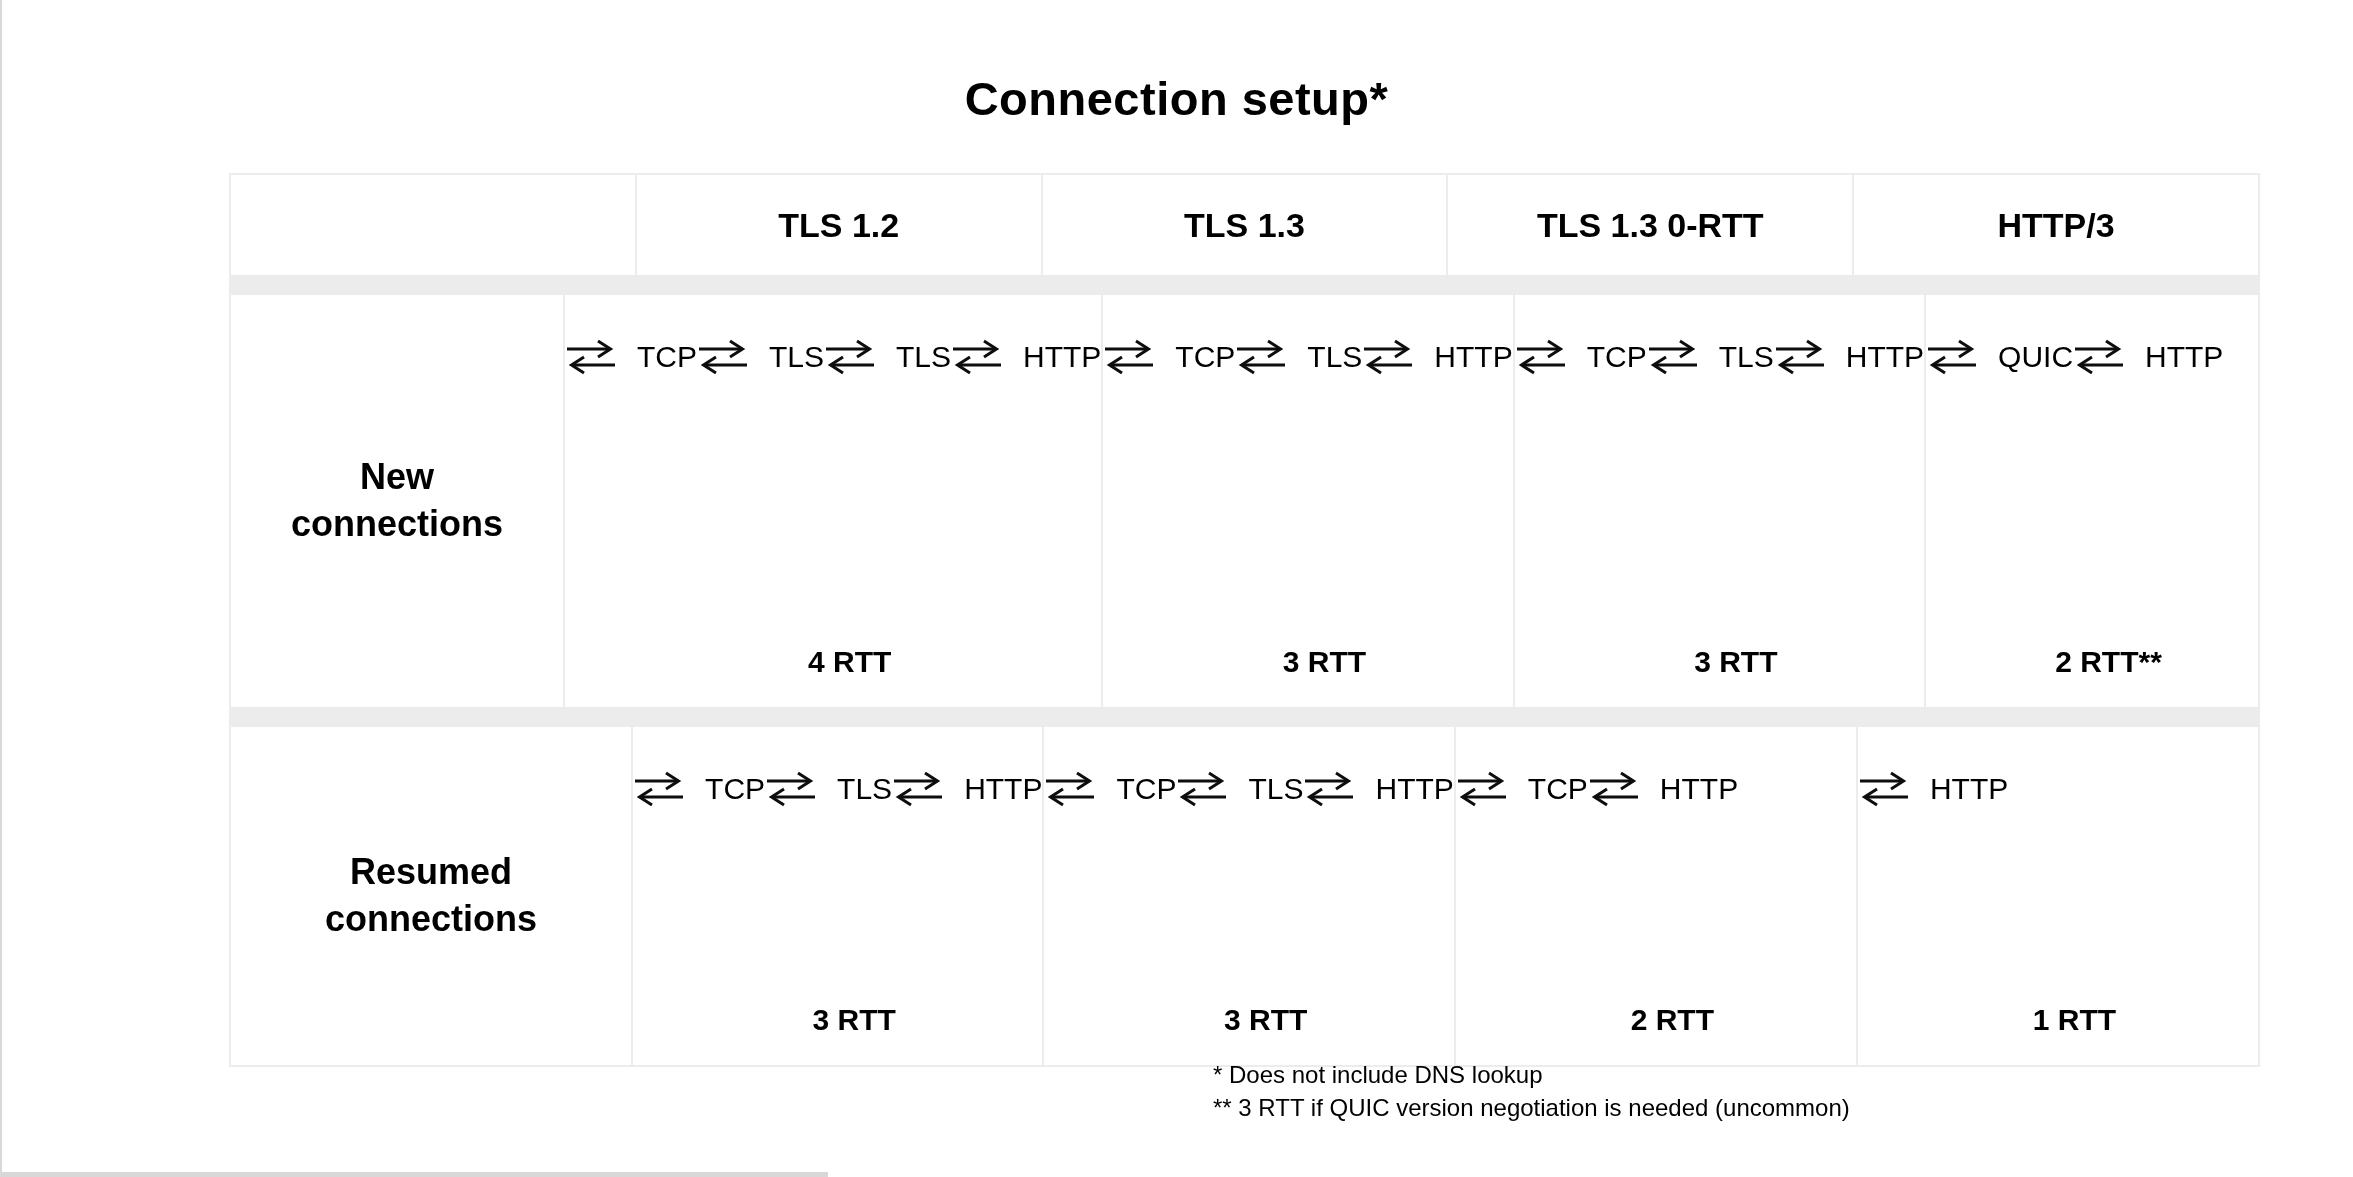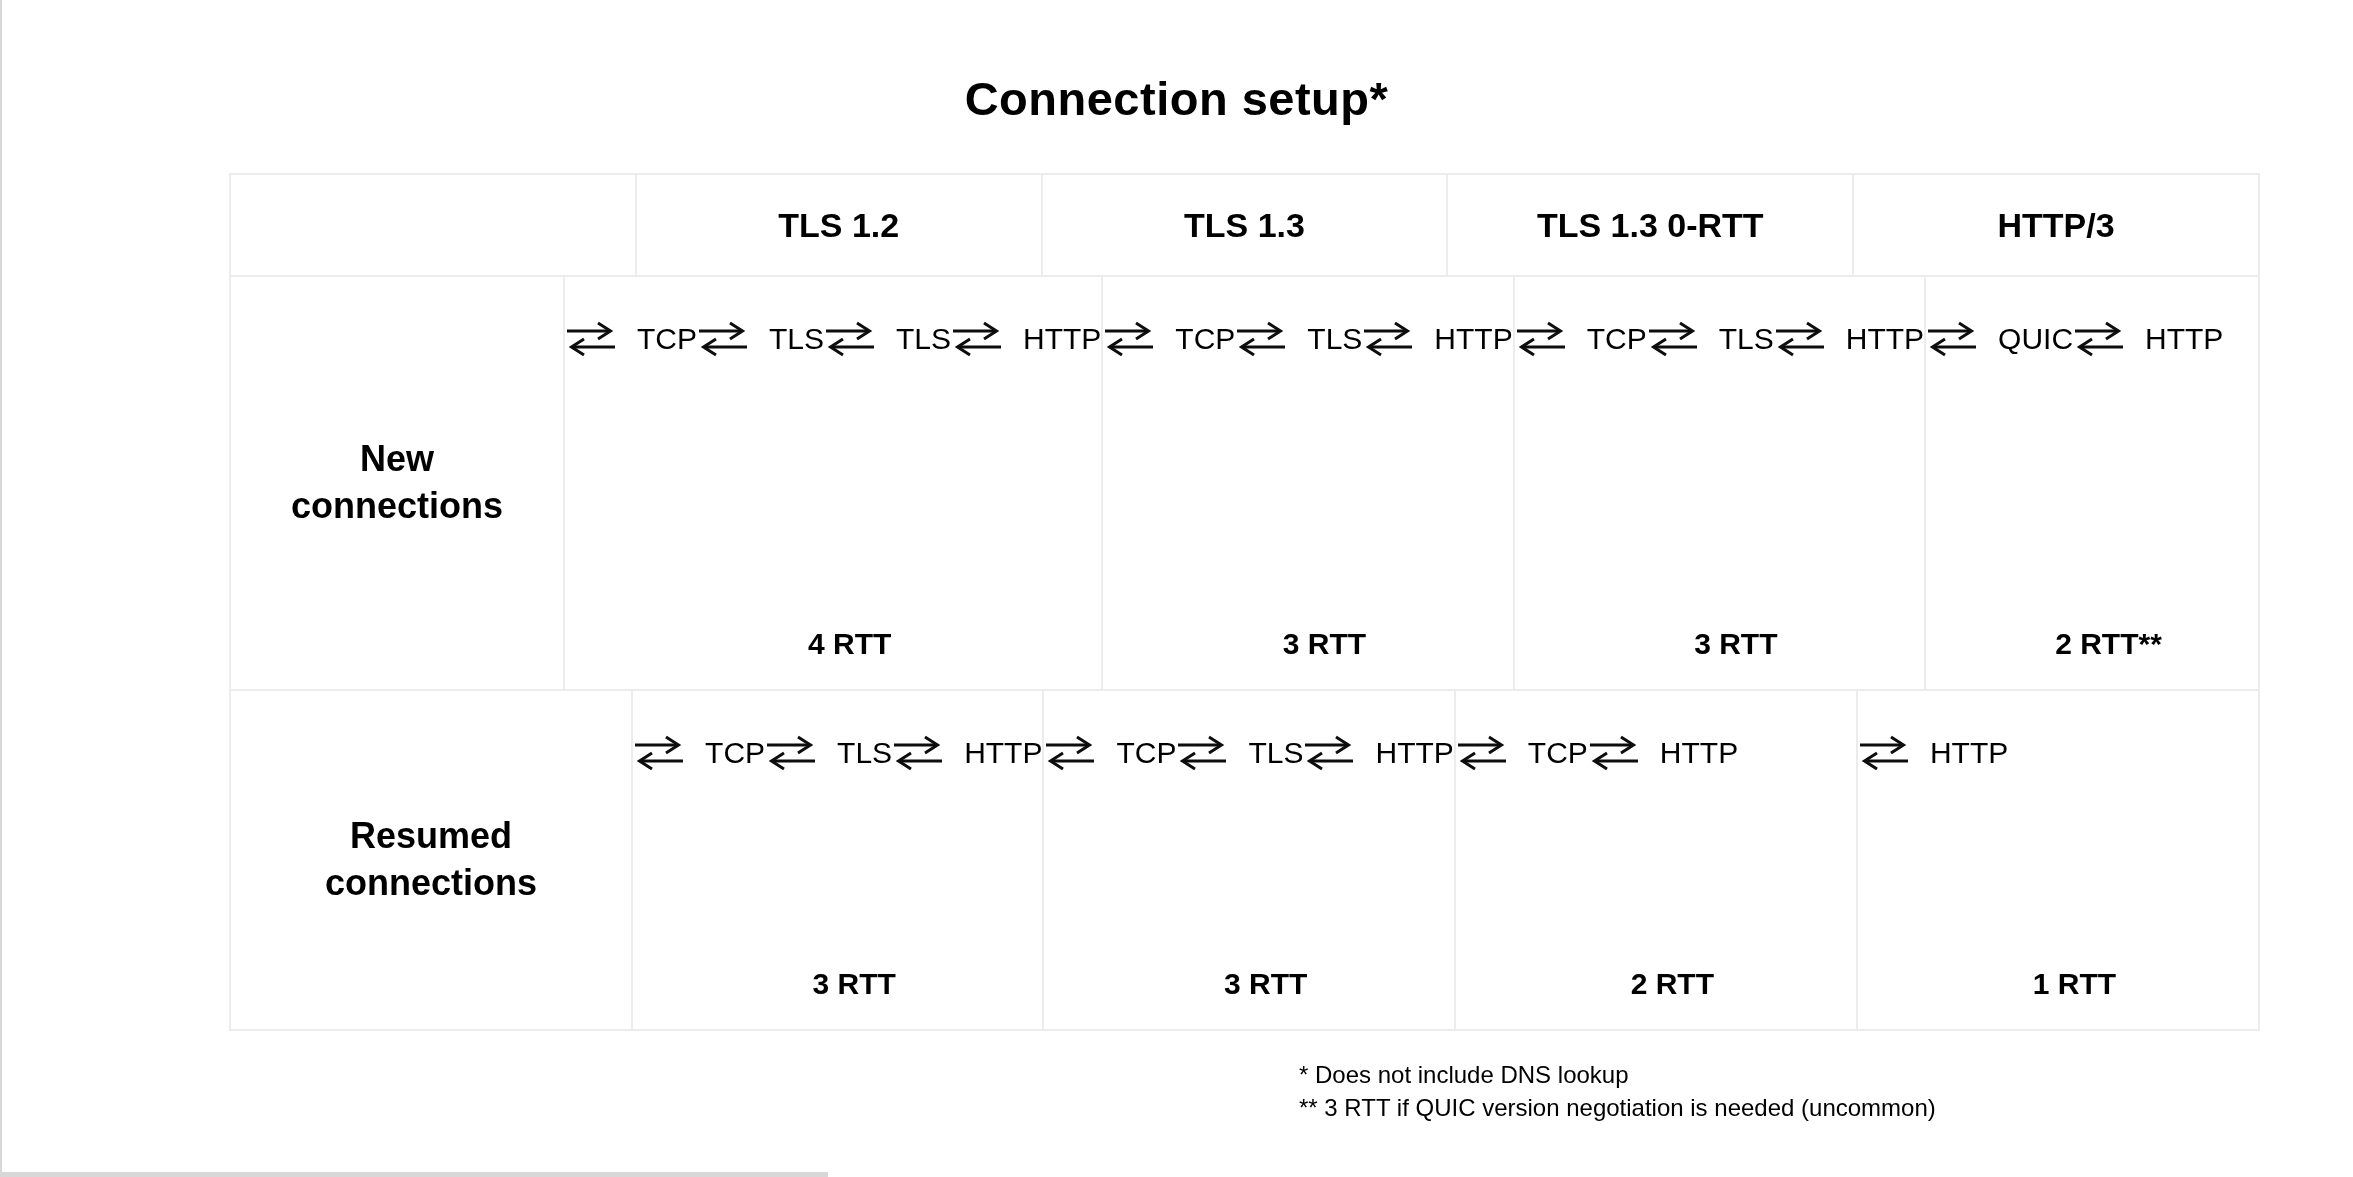--- a/index.html
+++ b/index.html
@@ -19,21 +19,21 @@
   .title {
     position: absolute; top: 40px; left: 0; width: 100%;
     text-align: center;
     font-size: 47px; font-weight: bold; letter-spacing: 0.5px;
   }
 
   .tbl {
     position: absolute; left: 229px; top: 173px; width: 2031px;
     background: #ececec;
     border: 2px solid #ececec;
-    display: flex; flex-direction: column; gap: 2px;
+    display: flex; flex-direction: column; gap: 20px;
   }
   .tr { display: grid; grid-template-columns: repeat(5, 1fr); gap: 2px; }
   .tbl > .tr:nth-child(1) { height: 100px; }
   .tbl > .tr:nth-child(2) { height: 412px; }
   .tbl > .tr:nth-child(3) { height: 338px; }
   .tr > div { background: #ffffff; }
 
   .th {
     display: flex; align-items: center; justify-content: center;
     font-size: 34px; font-weight: bold;
@@ -58,21 +58,21 @@
   .rt-icon { flex: 0 0 auto; display: block; }
   .rt-icon path { fill: none; stroke: #0d0d0d; stroke-width: 3; }
   .step-label { font-size: 30px; }
   .rtt {
     margin-top: auto;
     text-align: center;
     font-size: 30px; font-weight: bold; margin-left: 33px;
   }
 
   .footnotes {
-    position: absolute; left: 1299px; top: 1058px;
+    position: absolute; left: 1213px; top: 1058px;
     font-size: 24px; line-height: 33px;
   }
 </style>
 </head>
 <body>
 
 <div class="edge-left"></div>
 <div class="edge-bottom"></div>
 
 <h1 class="title">Connection setup*</h1>

